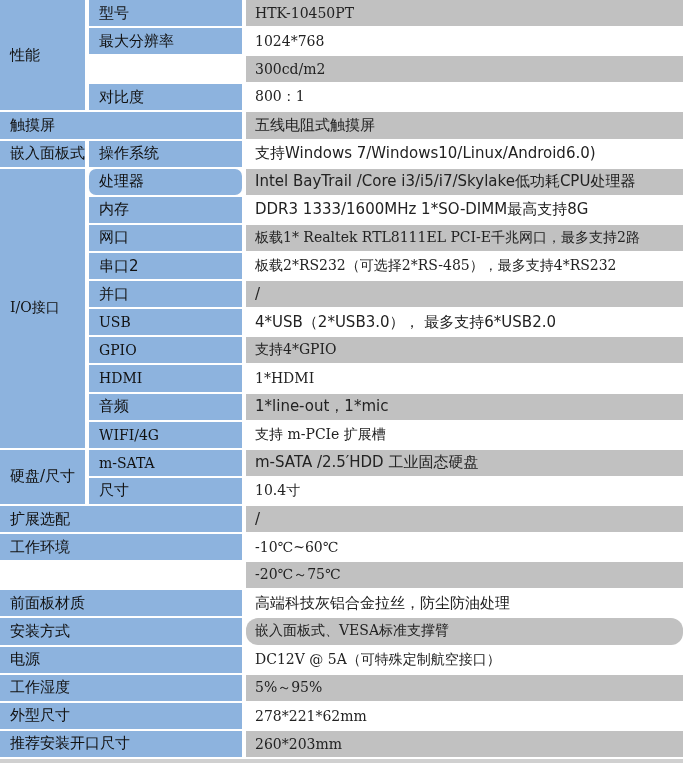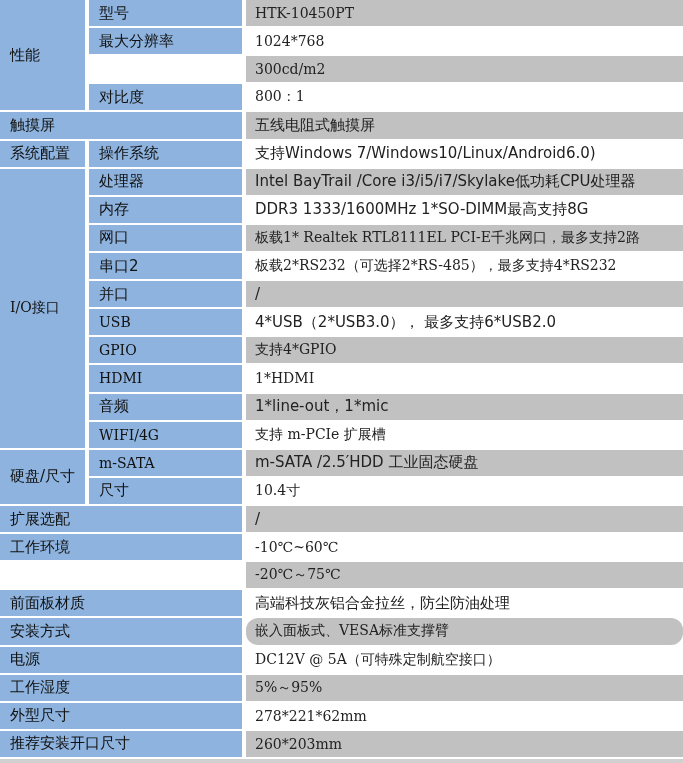--- a/index.html
+++ b/index.html
@@ -53,25 +53,25 @@
       <div class="cell label" style="grid-area: 1 / 2;">型号</div>
       <div class="cell label" style="grid-area: 1 / 1 / span 4;">性能</div>
       <div class="cell value gray fserif" style="grid-area: 1 / 3;">HTK-10450PT</div>
       <div class="cell label" style="grid-area: 2 / 2;">最大分辨率</div>
       <div class="cell value white fserif" style="grid-area: 2 / 3;">1024*768</div>
       <div class="cell value gray fserif" style="grid-area: 3 / 3;">300cd/m2</div>
       <div class="cell label" style="grid-area: 4 / 2;">对比度</div>
       <div class="cell value white fserif" style="grid-area: 4 / 3;">800：1</div>
       <div class="cell label" style="grid-area: 5 / 1 / auto / 3;">触摸屏</div>
       <div class="cell value gray" style="grid-area: 5 / 3;">五线电阻式触摸屏</div>
-      <div class="cell label" style="grid-area: 6 / 1 / span 1;">系统配置</div>
+      <div class="cell label" style="grid-area: 6 / 1 / span 1;">嵌入面板式</div>
       <div class="cell label" style="grid-area: 6 / 2;">操作系统</div>
       <div class="cell value white" style="grid-area: 6 / 3;">支持Windows 7/Windows10/Linux/Android6.0)</div>
       <div class="cell label fserif" style="grid-area: 7 / 1 / span 10;">I/O接口</div>
-      <div class="cell label" style="grid-area: 7 / 2;">处理器</div>
+      <div class="cell label" style="grid-area: 7 / 2; border-radius: 7px;">处理器</div>
       <div class="cell value gray" style="grid-area: 7 / 3;">Intel BayTrail /Core i3/i5/i7/Skylake低功耗CPU处理器</div>
       <div class="cell label" style="grid-area: 8 / 2;">内存</div>
       <div class="cell value white" style="grid-area: 8 / 3;">DDR3 1333/1600MHz  1*SO-DIMM最高支持8G</div>
       <div class="cell label" style="grid-area: 9 / 2;">网口</div>
       <div class="cell value gray fserif" style="grid-area: 9 / 3;">板载1* Realtek RTL8111EL PCI-E千兆网口，最多支持2路</div>
       <div class="cell label" style="grid-area: 10 / 2;">串口2</div>
       <div class="cell value white fserif" style="grid-area: 10 / 3;">板载2*RS232（可选择2*RS-485），最多支持4*RS232</div>
       <div class="cell label" style="grid-area: 11 / 2;">并口</div>
       <div class="cell value gray" style="grid-area: 11 / 3;">/</div>
       <div class="cell label fserif" style="grid-area: 12 / 2;">USB</div>

